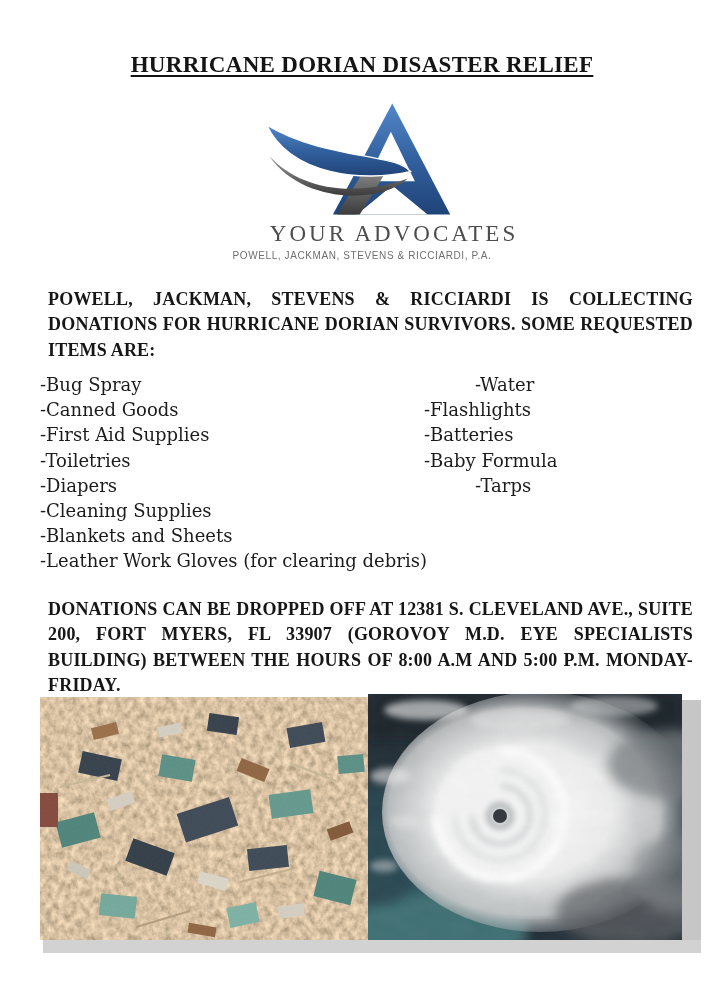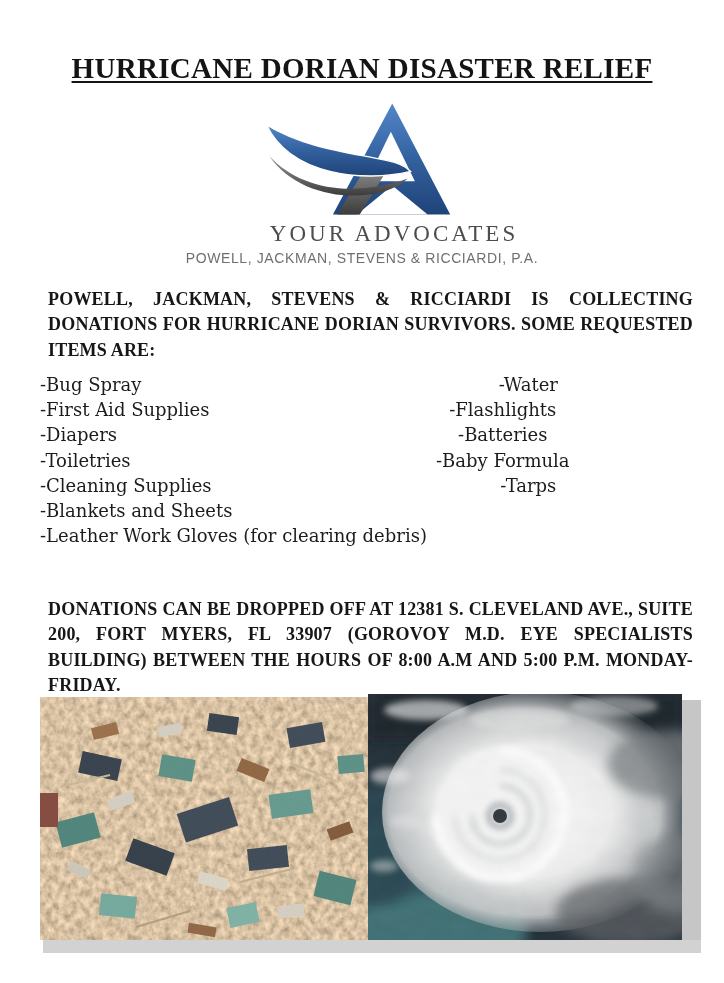--- a/index.html
+++ b/index.html
@@ -4,50 +4,50 @@
 <style>
   * { margin:0; padding:0; box-sizing:border-box; }
   html,body { background:#fff; }
   .page {
     position:relative; width:724px; height:983px; margin:0 auto;
     background:#ffffff; overflow:hidden;
     font-family:"Liberation Serif", serif; color:#1a1a1a;
   }
   .flyer-title {
     position:absolute; top:52px; left:0; width:724px;
-    text-align:center; font-size:29px; font-weight:bold; letter-spacing:.3px;
+    text-align:center; font-size:23px; font-weight:bold; letter-spacing:.3px;
     text-decoration:underline; text-decoration-thickness:2px; text-underline-offset:3px;
     color:#141414;
   }
   .logo-mark { position:absolute; top:97px; left:258px; width:212px; height:122px; }
   .logo-name {
     position:absolute; top:221px; left:0; width:724px; text-align:center;
     font-family:"Liberation Serif", serif; font-size:23px; letter-spacing:3px;
     color:#4d4d4d;
     margin-left:32px;
   }
   .logo-tagline {
     position:absolute; top:250px; left:0; width:724px; text-align:center;
-    font-family:"Liberation Sans", sans-serif; font-size:14px; letter-spacing:.6px;
+    font-family:"Liberation Sans", sans-serif; font-size:10px; letter-spacing:.6px;
     color:#6f6f6f;
   }
   .para {
     position:absolute; left:48px; width:645px;
     font-weight:bold; font-size:18px; line-height:25.4px; letter-spacing:.2px;
     text-align:justify; text-align-last:left; color:#161616;
   }
   .para-intro { top:287px; }
   .para-dropoff { top:597px; }
   .items-col {
     position:absolute; top:372px;
     font-family:"DejaVu Serif", serif; font-size:18px; line-height:25.2px;
     color:#1c1c1c; white-space:nowrap;
   }
   .items-left { left:40px; }
-  .items-right { left:436px;text-align:center; }
+  .items-right { left:424px; }
   .item.indent { padding-left:51px; }
   .photo-block { position:absolute; left:40px; top:694px; width:661px; height:259px; }
   .photo { position:absolute; overflow:hidden; }
   .photo-debris { left:0; top:3px; width:328px; height:243px; background:#8d7b63; }
   .photo-hurricane { left:328px; top:0; width:314px; height:246px; background:#141f27; }
   .photo svg { display:block; width:100%; height:100%; }
   .strip-right { position:absolute; left:642px; top:6px; width:19px; height:247px; background:#c6c6c6; }
   .strip-bottom { position:absolute; left:3px; top:246px; width:658px; height:13px; background:#d2d2d2; }
 </style>
 </head>
@@ -83,23 +83,24 @@
     <path d="M12,38 C66,70 122,76 180,88 C200,92 210,97 216,104 C150,120 46,110 12,38 Z" fill="url(#blueGrad)" stroke="#ffffff" stroke-width="2"></path>
   </svg>
 
   <div class="logo-name">YOUR ADVOCATES</div>
   <div class="logo-tagline">POWELL, JACKMAN, STEVENS &amp; RICCIARDI, P.A.</div>
 
   <div class="para para-intro">POWELL, JACKMAN, STEVENS &amp; RICCIARDI IS COLLECTING DONATIONS FOR HURRICANE DORIAN SURVIVORS. SOME REQUESTED ITEMS ARE:</div>
 
   <div class="items-col items-left">
     <div class="item">-Bug Spray</div>
+    <div class="item">-Canned Goods</div>
     <div class="item">-First Aid Supplies</div>
+    <div class="item">-Toiletries</div>
     <div class="item">-Diapers</div>
-    <div class="item">-Toiletries</div>
     <div class="item">-Cleaning Supplies</div>
     <div class="item">-Blankets and Sheets</div>
     <div class="item">-Leather Work Gloves (for clearing debris)</div>
   </div>
 
   <div class="items-col items-right">
     <div class="item indent">-Water</div>
     <div class="item">-Flashlights</div>
     <div class="item">-Batteries</div>
     <div class="item">-Baby Formula</div>

